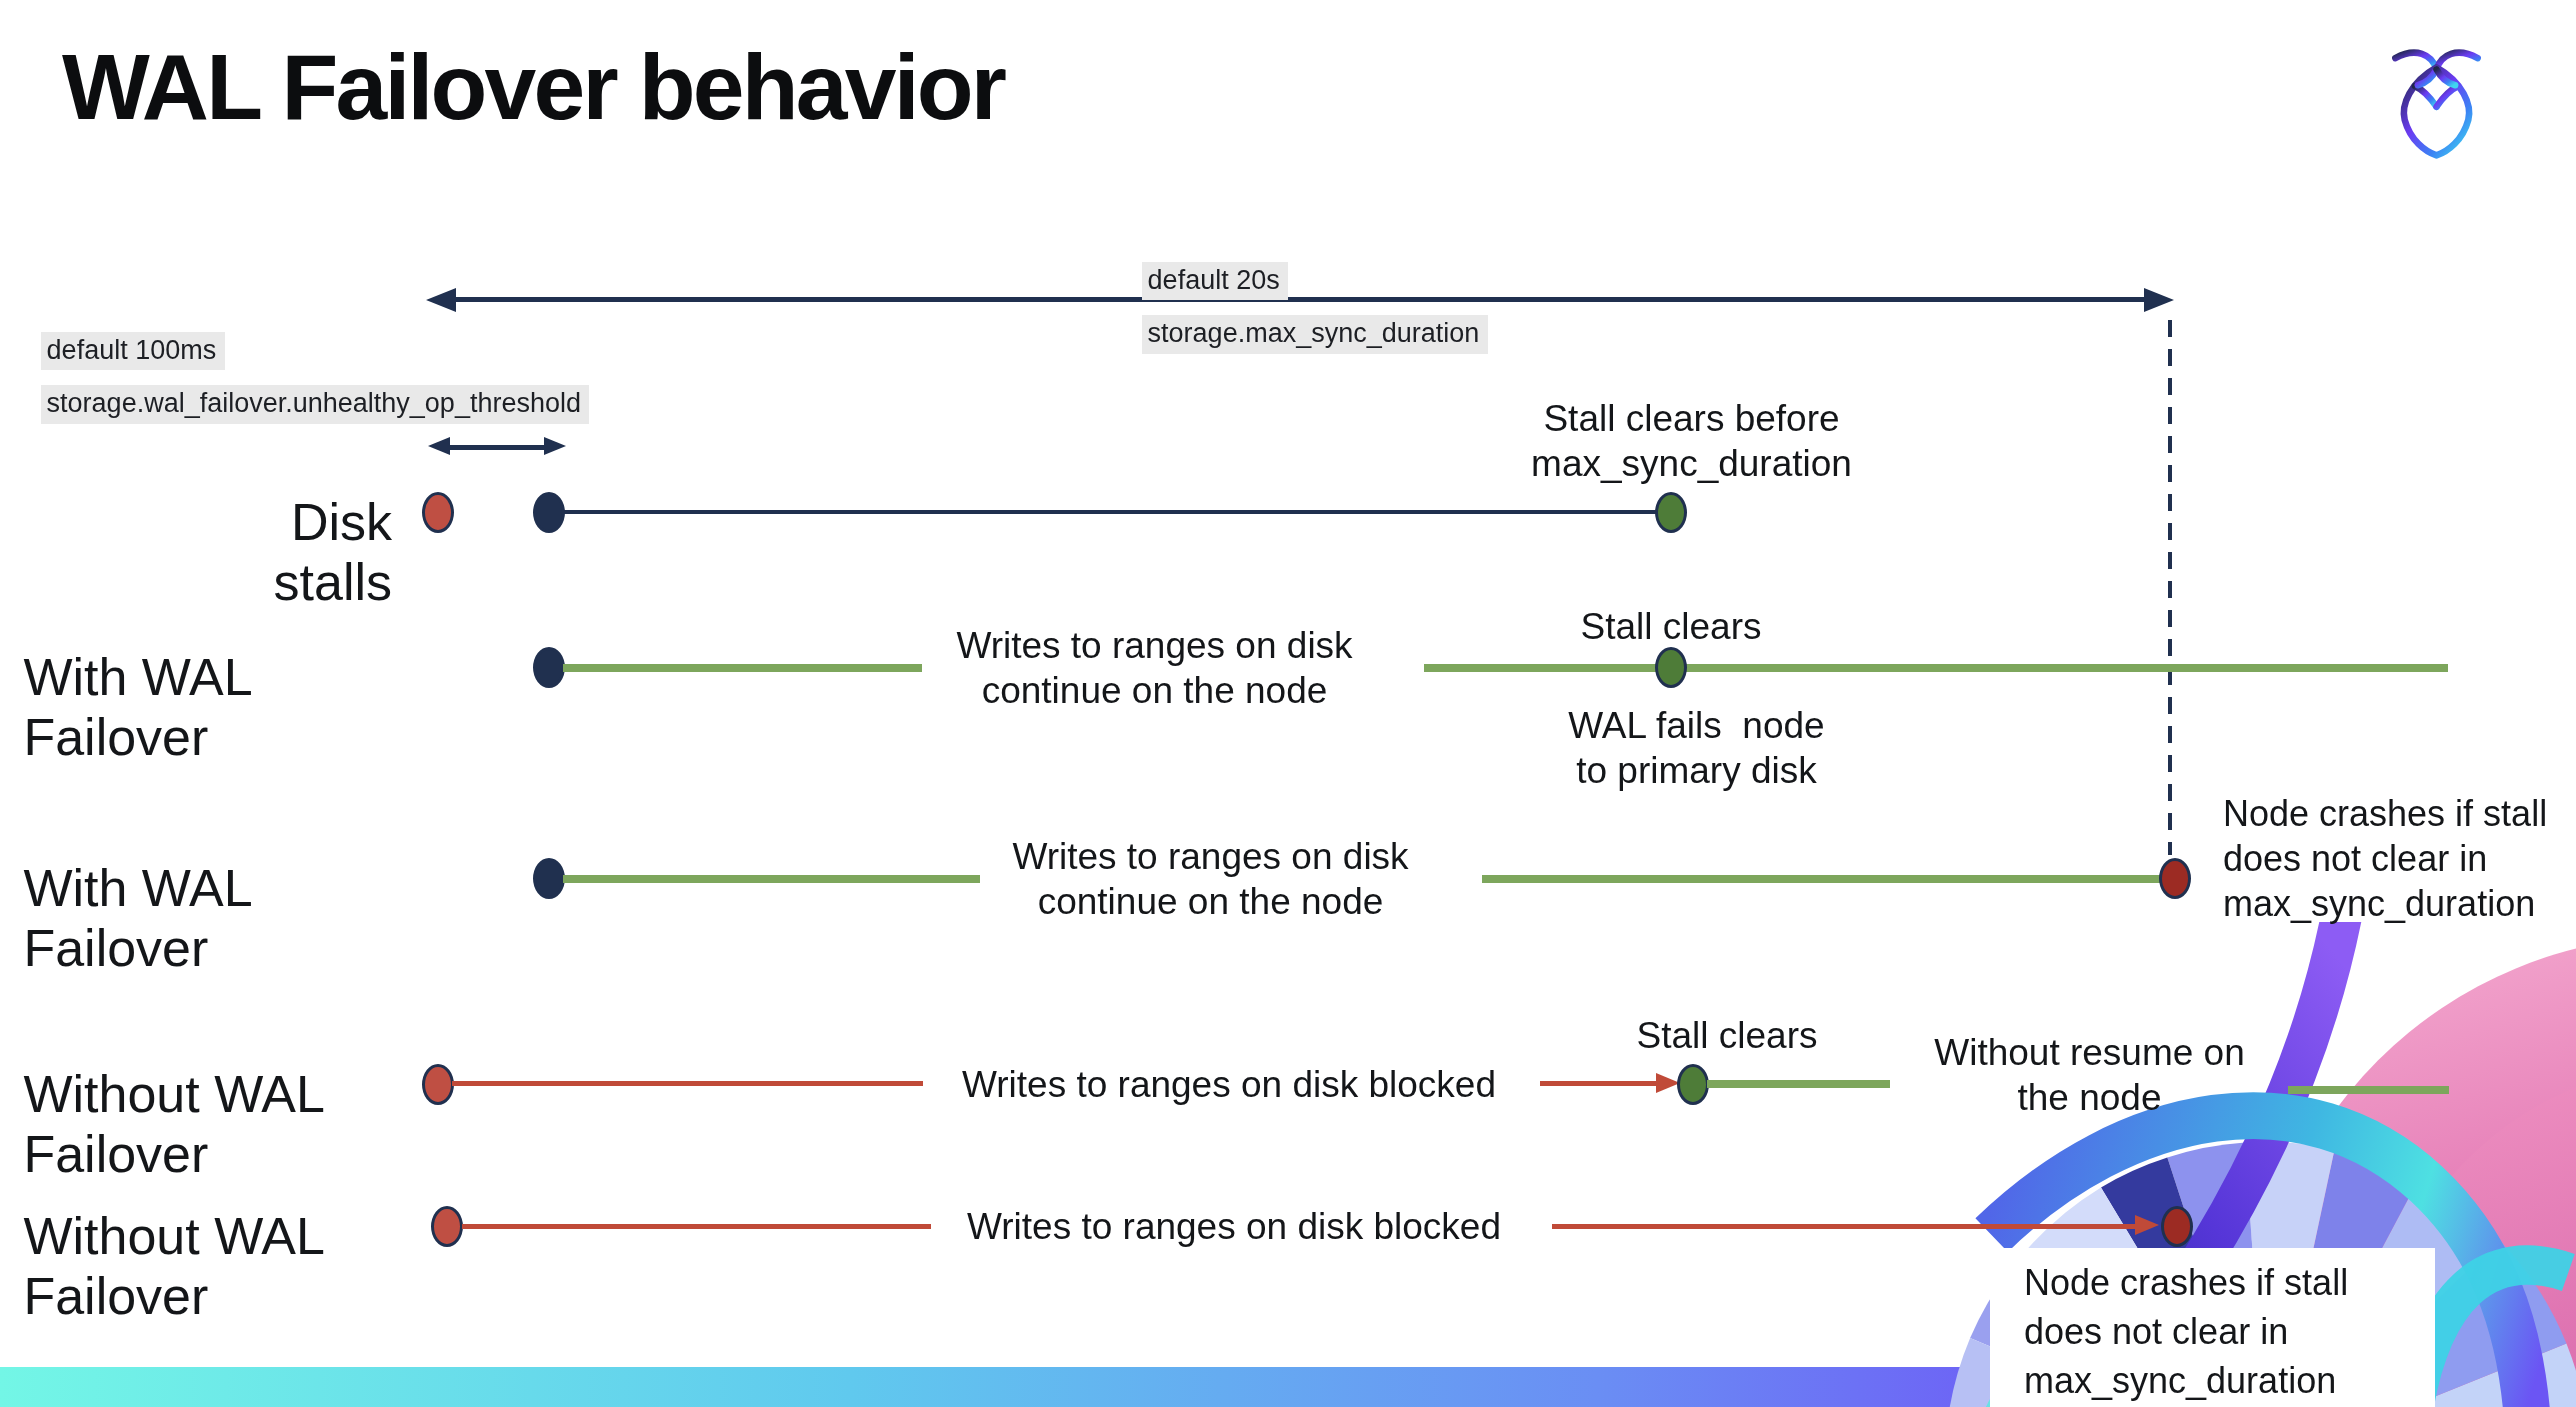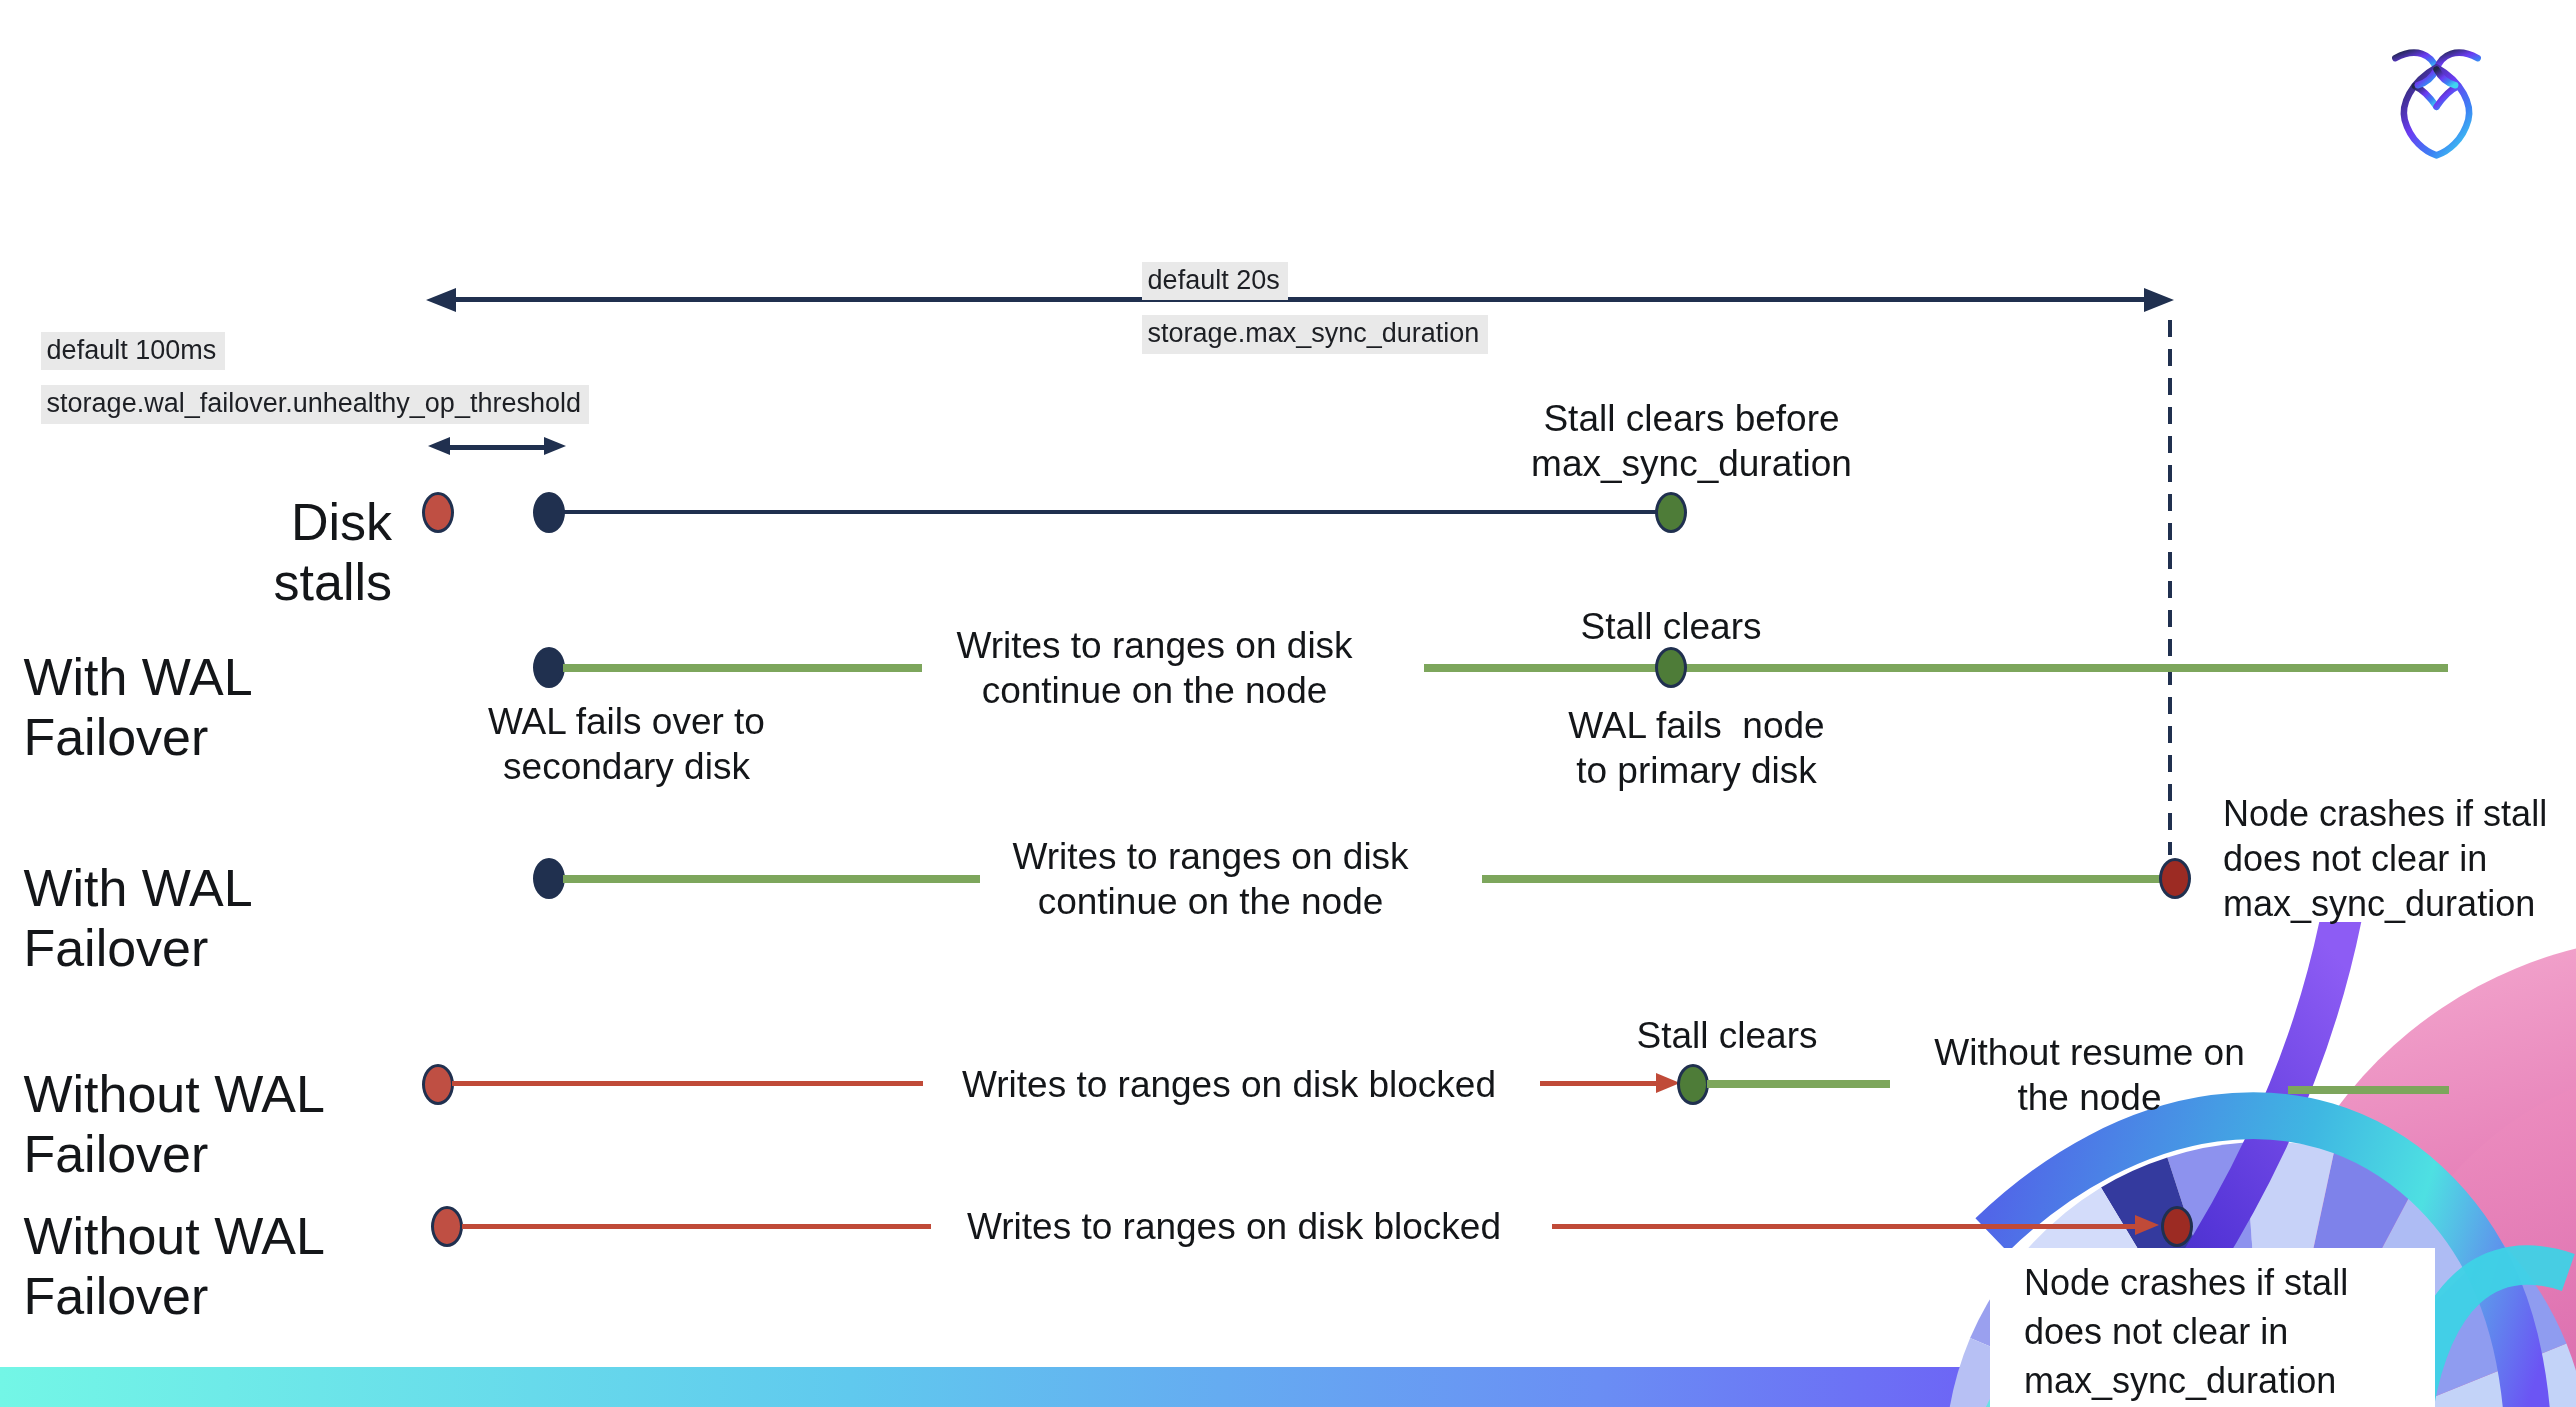--- a/index.html
+++ b/index.html
@@ -91,20 +91,21 @@
       <path d="M350,580 L32,445 A345,345 0 0 0 5,580 Z" fill="#b7c0f4"></path>
     </g>
     <path d="M432,-20 C402,140 330,320 160,530" stroke="url(#gViolet)" stroke-width="44" fill="none"></path>
     <path d="M55,335 C200,195 390,160 520,280 C590,345 620,430 628,530" stroke="url(#gArch)" stroke-width="50" fill="none"></path>
     <path d="M505,530 C525,400 585,345 672,375" stroke="#3ed2e6" stroke-width="42" fill="none" opacity="0.95"></path>
     <circle cx="140" cy="560" r="100" fill="url(#gAqua)"></circle>
   </svg>
 
   <div class="layer">
 
+    <div class="abs title" style="left:62px;top:39px;width:1402px;">WAL Failover behavior</div>
 
     <svg class="abs" viewBox="0 0 100 124" style="left:2385px;top:45px;width:103px;height:116px;">
       <defs>
         <linearGradient id="gLogo" x1="0" y1="0" x2="0.9" y2="1">
           <stop offset="0" stop-color="#1f2749"></stop>
             <stop offset="0.45" stop-color="#6b3bf2"></stop>
           <stop offset="0.75" stop-color="#3b82f4"></stop>
             <stop offset="1" stop-color="#3fd4f0"></stop>
         </linearGradient>
       </defs>
@@ -151,22 +152,20 @@
     <div class="abs rowlabel" style="left:23.4px;top:647px;width:393px;">With WAL Failover</div>
     <div class="abs dot navy" style="left:533px;top:647px;"></div>
     <div class="abs gline" style="left:563px;top:664px;width:359px;"></div>
     <div class="abs ann pre" style="left:935px;top:623px;width:439px;">Writes to ranges on disk
 continue on the node</div>
     <div class="abs gline" style="left:1424px;top:664px;width:1024px;"></div>
     <div class="abs dot green" style="left:1655px;top:647px;"></div>
     <div class="abs ann" style="left:1531px;top:604px;width:280px;">Stall clears</div>
     <div class="abs ann pre" style="left:1533px;top:703px;width:327px;">WAL fails  node
 to primary disk</div>
-    <div class="abs ann pre" style="left:449px;top:699px;width:355px;">WAL fails over to
-secondary disk</div>
 
     <div class="abs rowlabel" style="left:23.4px;top:858px;width:393px;">With WAL Failover</div>
     <div class="abs dot navy" style="left:533px;top:858px;"></div>
     <div class="abs gline" style="left:563px;top:875px;width:417px;"></div>
     <div class="abs ann pre" style="left:991px;top:834px;width:439px;">Writes to ranges on disk
 continue on the node</div>
     <div class="abs gline" style="left:1482px;top:875px;width:679px;"></div>
     <div class="abs dot crash" style="left:2159px;top:858px;"></div>
     <div class="abs ann leftal pre" style="left:2223px;top:791px;width:355px;">Node crashes if stall
 does not clear in

